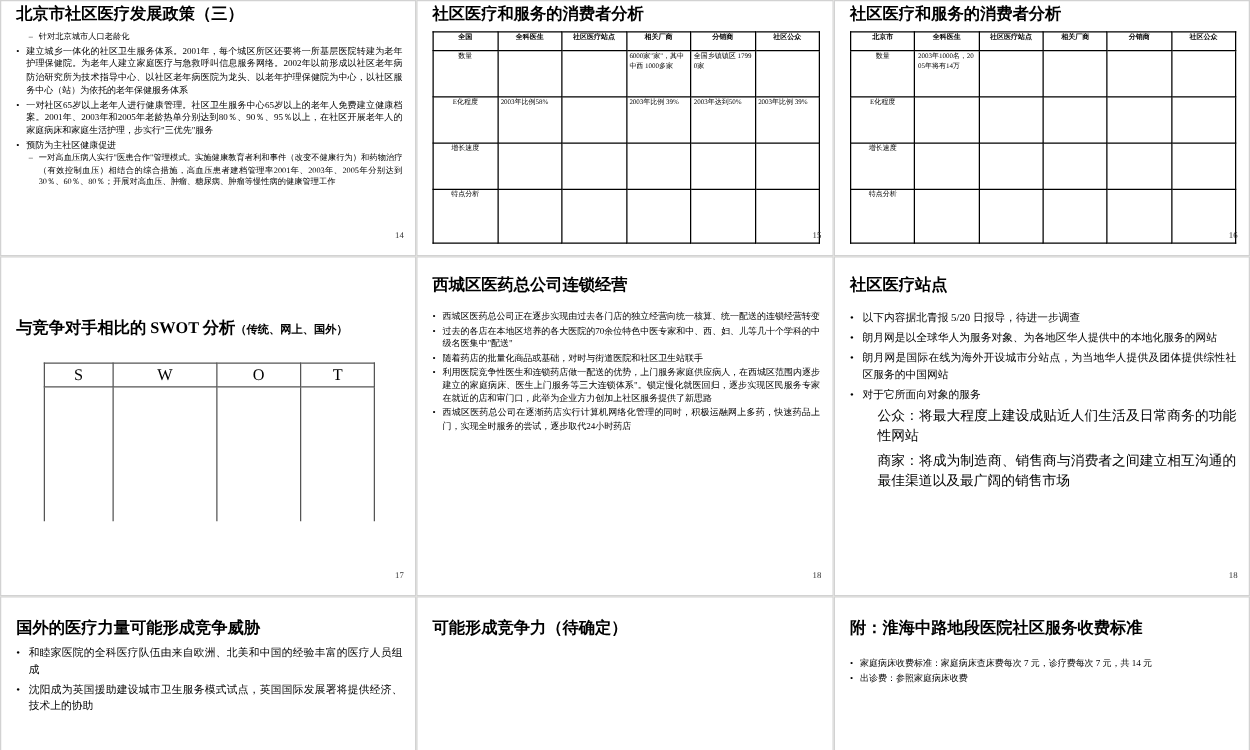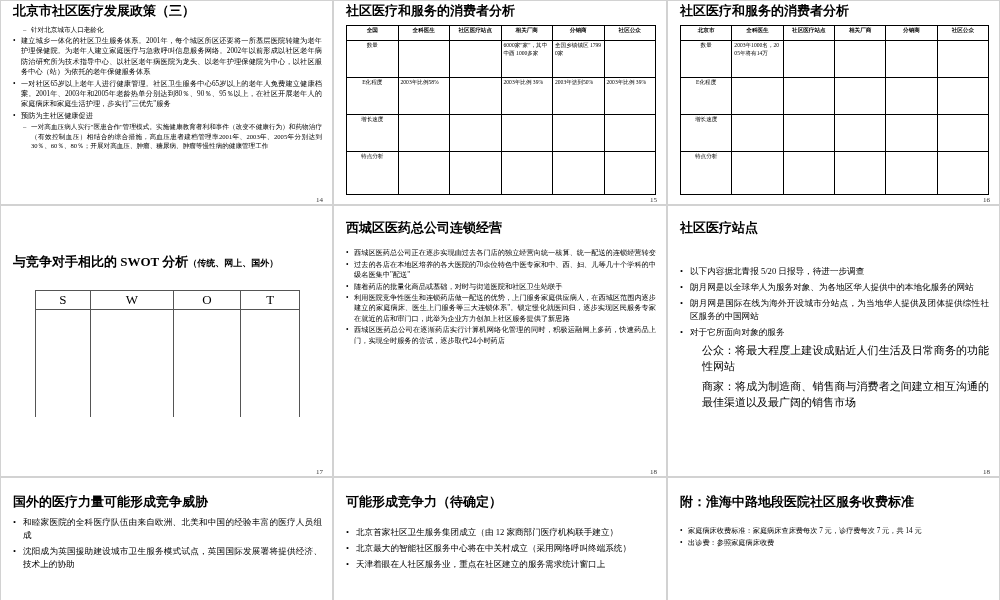--- a/index.html
+++ b/index.html
@@ -86,21 +86,21 @@
     margin-bottom: 3px;
     padding-left: 10px;
   }
   .bullets.big > li.sub2 {
     font-size: 11px;
     padding-left: 22px;
   }
   .page-num {
     position: absolute;
     right: 9px;
-    bottom: 0;
+    bottom: 12px;
     font-family: "Liberation Serif", serif;
     font-size: 7px;
     color: #333;
   }
   
   table.grid-table {
     border-collapse: collapse;
     width: 100%;
     font-family: "Liberation Serif", serif;
     font-size: 5.6px;
@@ -310,21 +310,21 @@
           <li>利用医院竞争性医生和连锁药店做一配送的优势，上门服务家庭供应病人，在西城区范围内逐步建立的家庭病床、医生上门服务等三大连锁体系"。锁定慢化就医回归，逐步实现区民服务专家在就近的店和审门口，此举为企业方力创加上社区服务提供了新思路</li>
           <li>西城区医药总公司在逐渐药店实行计算机网络化管理的同时，积极运融网上多药，快速药品上门，实现全时服务的尝试，逐步取代24小时药店</li>
         </ul>
       </div>
       <div class="page-num">18</div>
     </div>
 
     <div class="slide">
       <div class="slide-inner">
         <div class="s-title" style="margin-top:8px;">社区医疗站点</div>
-        <ul class="bullets big" style="margin-top:29px;">
+        <ul class="bullets big" style="margin-top:12px;">
           <li>以下内容据北青报 5/20 日报导，待进一步调查</li>
           <li>朗月网是以全球华人为服务对象、为各地区华人提供中的本地化服务的网站</li>
           <li>朗月网是国际在线为海外开设城市分站点，为当地华人提供及团体提供综性社区服务的中国网站</li>
           <li>对于它所面向对象的服务</li>
           <li class="sub2 plain" style="padding-left:22px;">公众：将最大程度上建设成贴近人们生活及日常商务的功能性网站</li>
           <li class="sub2 plain" style="padding-left:22px;">商家：将成为制造商、销售商与消费者之间建立相互沟通的最佳渠道以及最广阔的销售市场</li>
         </ul>
       </div>
       <div class="page-num">18</div>
     </div>
@@ -336,25 +336,20 @@
           <li>和睦家医院的全科医疗队伍由来自欧洲、北美和中国的经验丰富的医疗人员组成</li>
           <li>沈阳成为英国援助建设城市卫生服务模式试点，英国国际发展署将提供经济、技术上的协助</li>
         </ul>
       </div>
 
     </div>
 
     <div class="slide">
       <div class="slide-inner">
         <div class="s-title" style="margin-top:10px;">可能形成竞争力（待确定）</div>
-        <ul class="bullets big" style="margin-top:16px;">
-          <li>北京首家社区卫生服务集团成立（由 12 家商部门医疗机构联手建立）</li>
-          <li>北京最大的智能社区服务中心将在中关村成立（采用网络呼叫终端系统）</li>
-          <li>天津着眼在人社区服务业，重点在社区建立的服务需求统计窗口上</li>
-        </ul>
       </div>
 
     </div>
 
     <div class="slide">
       <div class="slide-inner">
         <div class="s-title" style="margin-top:10px;">附：淮海中路地段医院社区服务收费标准</div>
         <ul class="bullets" style="margin-top:16px;">
           <li>家庭病床收费标准：家庭病床查床费每次 7 元，诊疗费每次 7 元，共 14 元</li>
           <li>出诊费：参照家庭病床收费</li>

